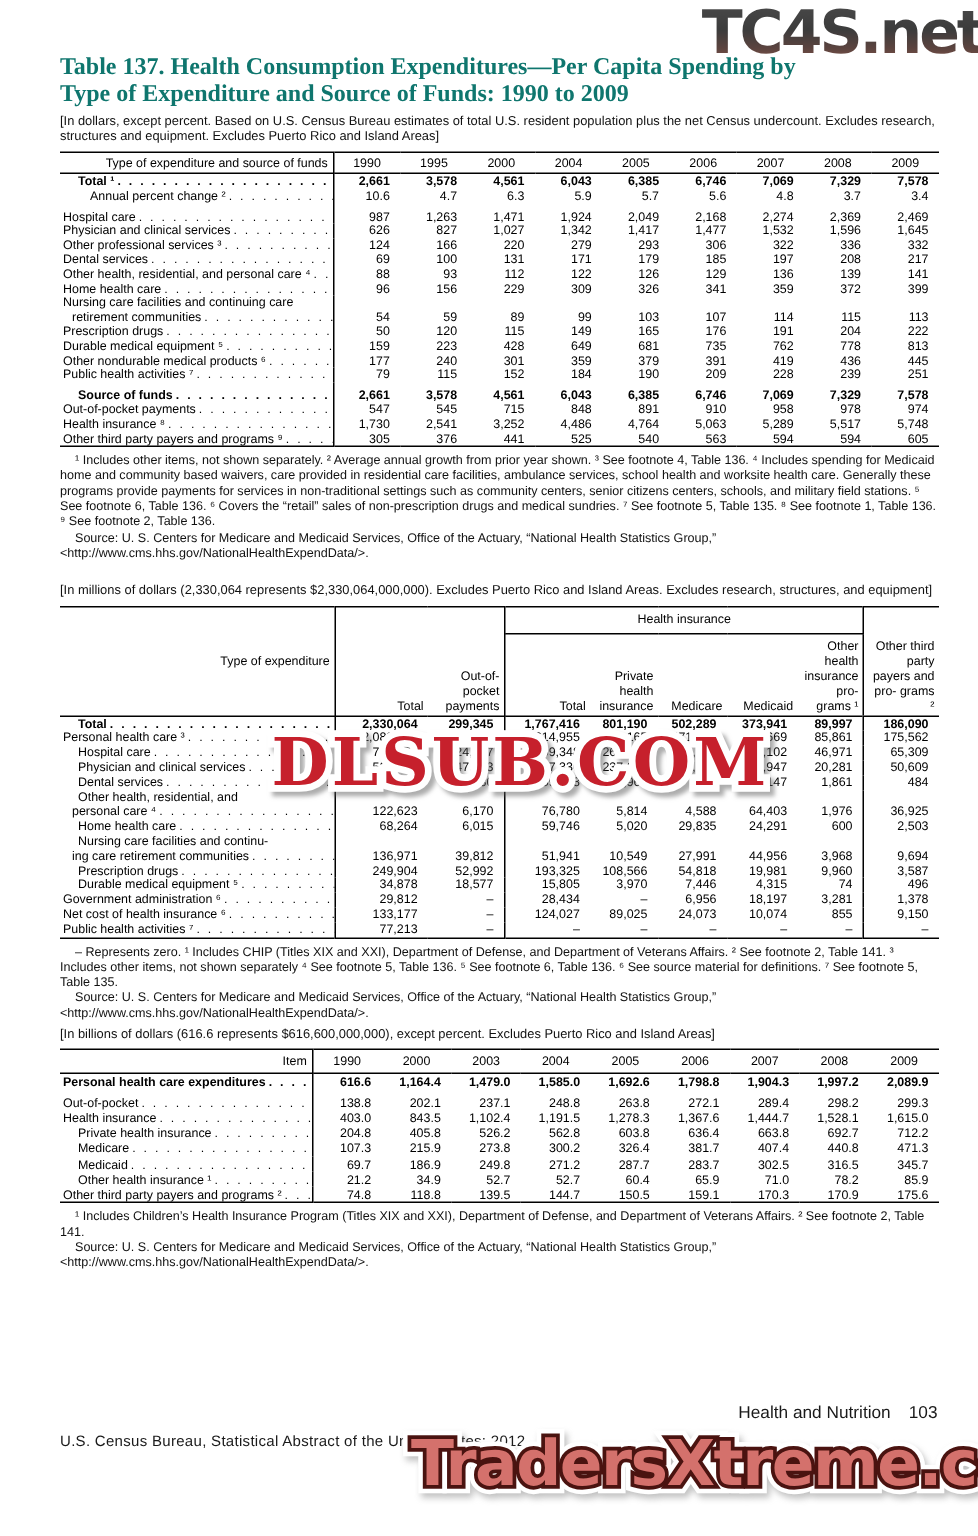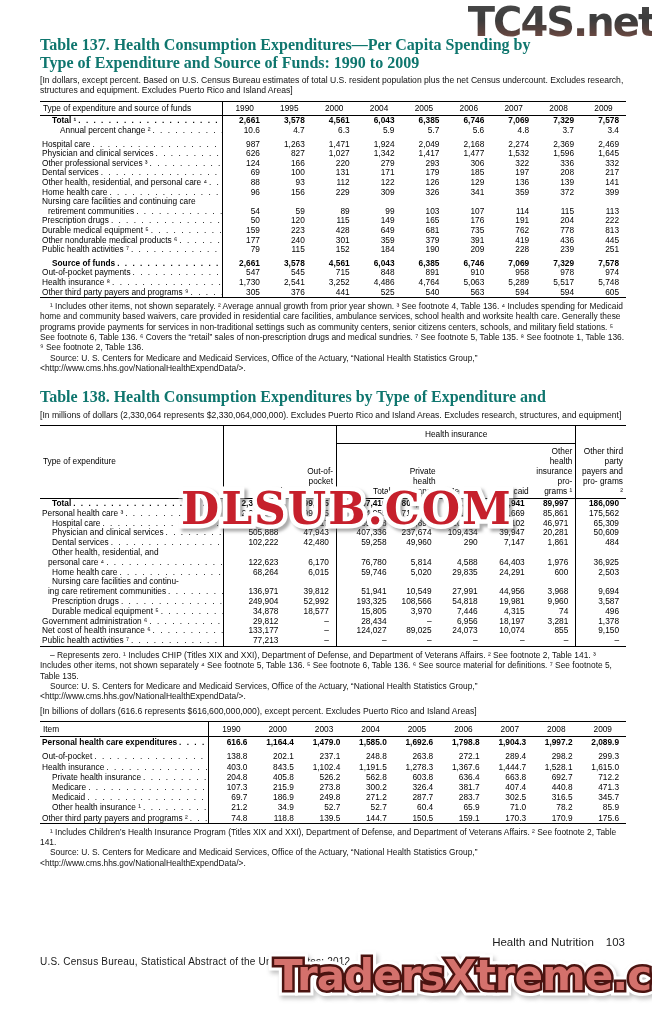--- a/index.html
+++ b/index.html
@@ -16,21 +16,21 @@
 
   
   table.tbl{border-collapse:collapse;table-layout:fixed;width:586px;
             border-top:1.5px solid #000;border-bottom:1px solid #000;margin-top:5px;
             font-size:8.3px;color:#000;}
   #t137{line-height:9.6px;}
   #t138{line-height:9.8px;}
   #t139{line-height:10.2px;}
   .tbl th{font-weight:400;padding:2px 3px;}
   .tbl thead th{border-bottom:1px solid #000;}
-  .stub-h{text-align:left;vertical-align:middle;margin-top:32px;}
+  .stub-h{text-align:right;vertical-align:middle;margin-top:32px;}
   .num-h{text-align:right;vertical-align:bottom;line-height:10px;padding:2px 4px 3px 2px;}
   .hi-span{text-align:center;vertical-align:middle;height:13px;padding:1px;}
   .yr{text-align:center;}
   .tbl td{vertical-align:bottom;padding:0;}
   td.num{text-align:right;padding-right:7px;white-space:nowrap;}
   tr.b td{font-weight:700;}
   tr.gap td{padding-top:4px;}
   td.stub .leader{display:flex;align-items:baseline;}
   td.stub .lab{white-space:nowrap;}
   td.stub .dots{flex:1 1 0;overflow:hidden;white-space:nowrap;letter-spacing:1.5px;padding-left:2px;color:#000;}
@@ -390,21 +390,20 @@
         </tr>
       </tbody>
   </table>
   <div class="fnblock">
     <p class="fn">¹ Includes other items, not shown separately. ² Average annual growth from prior year shown. ³ See footnote 4, Table 136. ⁴ Includes spending for Medicaid home and community based waivers, care provided in residential care facilities, ambulance services, school health and worksite health care. Generally these programs provide payments for services in non-traditional settings such as community centers, senior citizens centers, schools, and military field stations. ⁵ See footnote 6, Table 136. ⁶ Covers the “retail” sales of non-prescription drugs and medical sundries. ⁷ See footnote 5, Table 135. ⁸ See footnote 1, Table 136. ⁹ See footnote 2, Table 136.</p>
     <p class="src">Source: U. S. Centers for Medicare and Medicaid Services, Office of the Actuary, “National Health Statistics Group,”</p>
     <p class="srcurl">&lt;http://www.cms.hhs.gov/NationalHealthExpendData/&gt;.</p>
   </div>
 
   <div class="tbl-title" id="t138-title">
-    <div>Table 138. Health Consumption Expenditures by Type of Expenditure and</div>
   </div>
   <div class="tbl-note">[In millions of dollars (2,330,064 represents $2,330,064,000,000). Excludes Puerto Rico and Island Areas. Excludes research, structures, and equipment]</div>
   <table class="tbl" id="t138">
     <colgroup>
       <col style="width:183px">
         <col style="width:62px">
         <col style="width:51px">
         <col style="width:57px">
       <col style="width:45px">
         <col style="width:46px">

